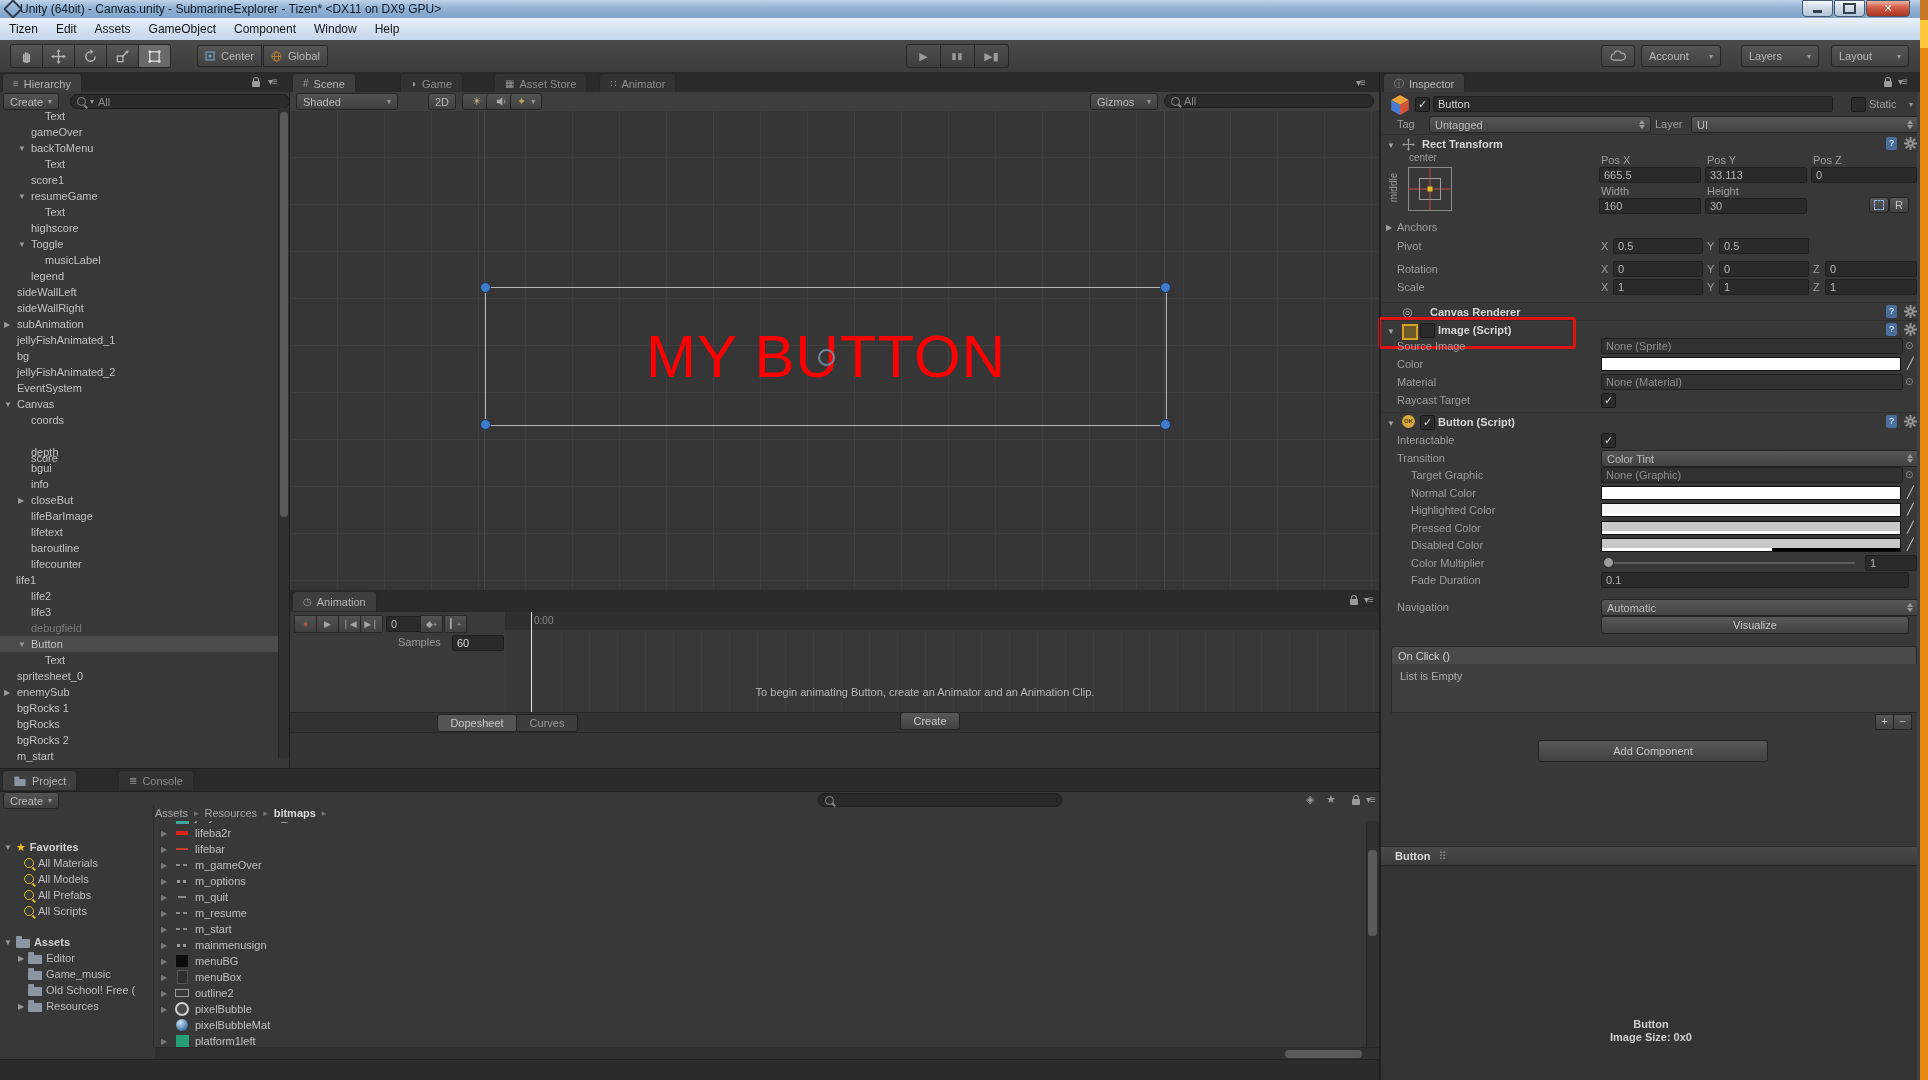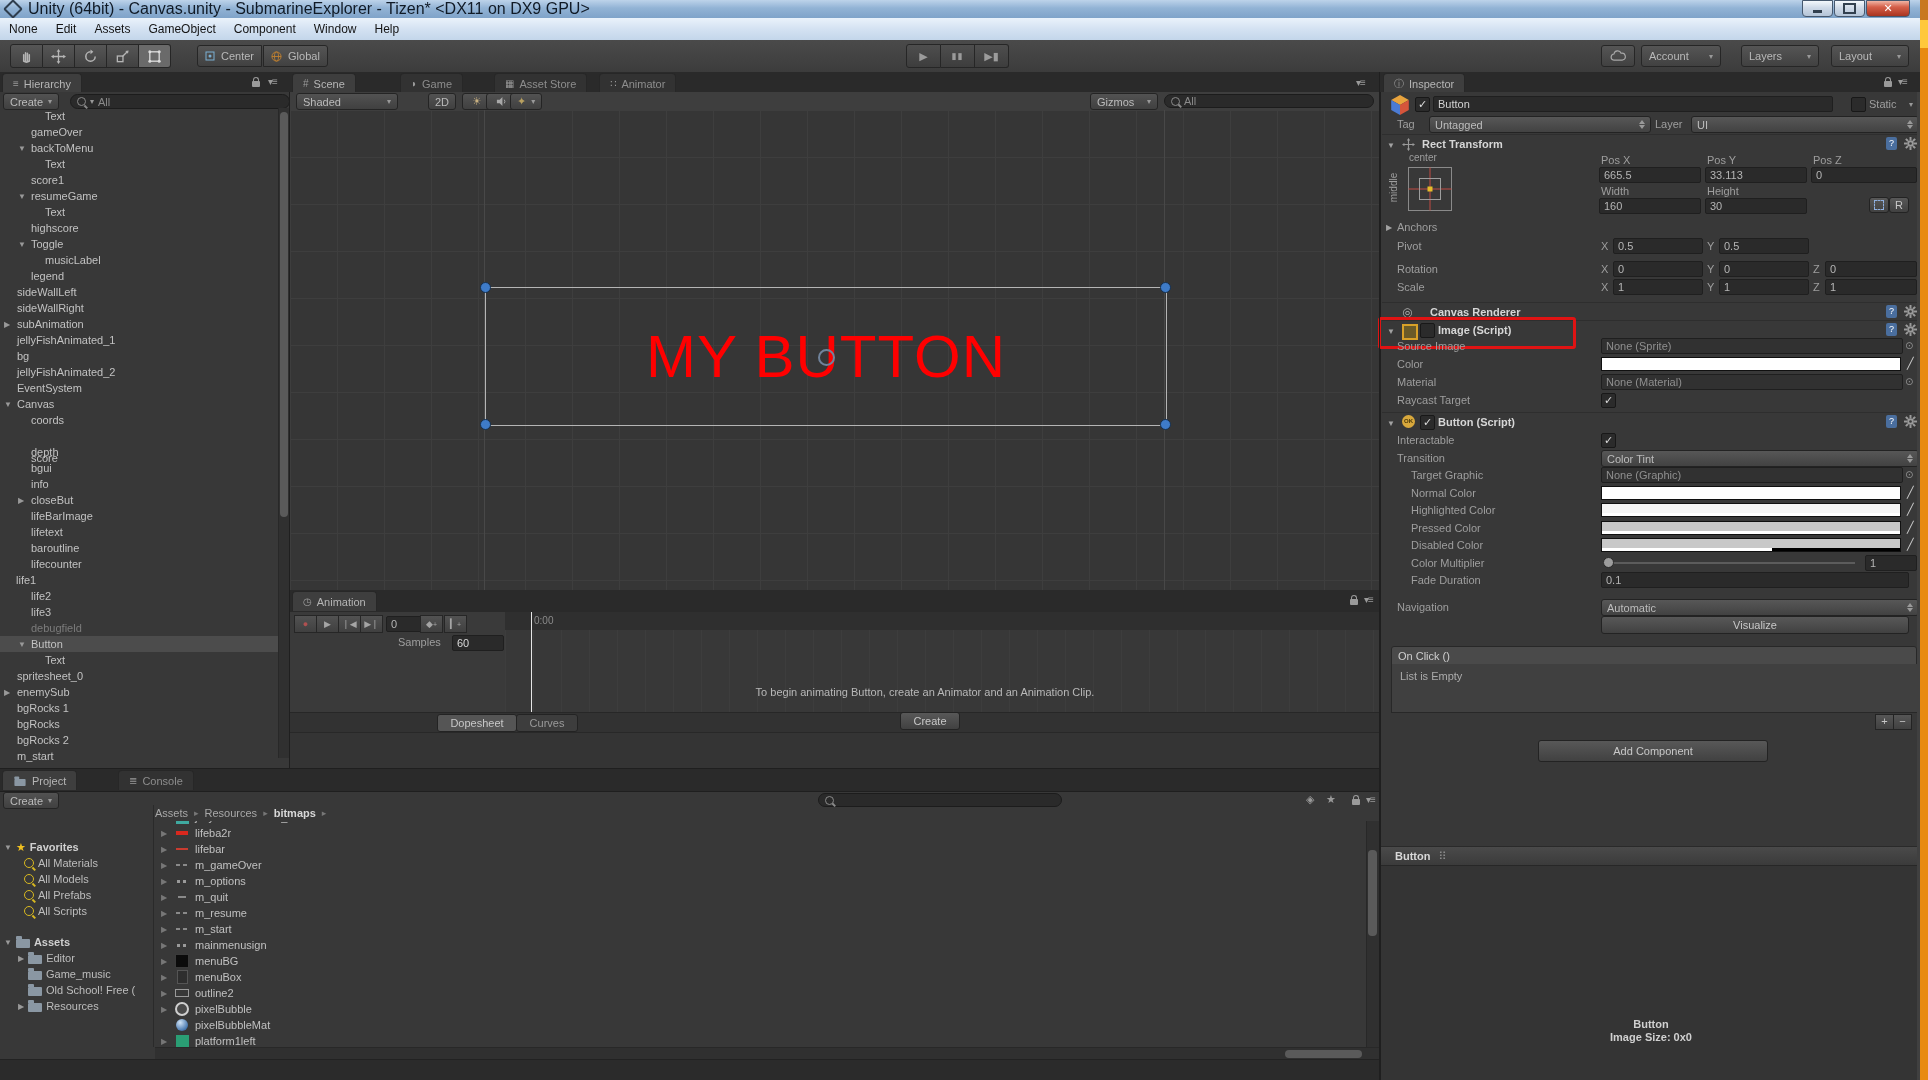--- a/index.html
+++ b/index.html
@@ -2,21 +2,21 @@
 <html><head>
 <meta charset="utf-8">
 <style>
   html,body{margin:0;padding:0;background:#1b1b1b;}
   #root{position:relative;width:1928px;height:1080px;overflow:hidden;background:#383838;
         font-family:"Liberation Sans","DejaVu Sans",sans-serif;font-size:11px;color:#c0c0c0;
         -webkit-font-smoothing:antialiased;}
   .abs{position:absolute;}
   
   #titlebar{left:0;top:0;width:1920px;height:18px;background:linear-gradient(#bdd3ea,#92b3d5 45%,#7fa3c9);display:flex;align-items:center;}
-  #title-text{color:#101a26;font-size:16px;margin-left:8px;white-space:nowrap;}
+  #title-text{color:#101a26;font-size:12px;margin-left:0;white-space:nowrap;}
   #unity-logo{width:10px;height:10px;border:2px solid #2f3e4e;transform:rotate(45deg);margin-left:6px;border-radius:2px;}
   #winbtns{position:absolute;right:10px;top:0;display:flex;gap:1px;}
   .wbtn{width:29px;height:15px;border:1px solid #46586e;border-radius:0 0 4px 4px;background:linear-gradient(#f4f8fc,#cfdae8 45%,#b4c4d7);display:flex;align-items:center;justify-content:center;color:#32404f;}
   .wbtn.close{width:42px;background:linear-gradient(#f0b5a5,#d5604a 40%,#a93420);color:#fff;font-weight:bold;}
   .minbar{width:9px;height:3px;background:#32404f;margin-top:5px;}
   .maxbox{width:9px;height:7px;border:2px solid #32404f;}
   #menubar{left:0;top:18px;width:1920px;height:22px;background:linear-gradient(#eaf2fb,#d4e2f2 50%,#c3d6ea);display:flex;align-items:center;border-bottom:1px solid #9ab0c8;}
   .menu-item{color:#141414;font-size:12px;padding:0 9px;}
   
   #toolbar{left:0;top:40px;width:1920px;height:32px;background:linear-gradient(#4a4a4a,#3c3c3c);border-bottom:1px solid #232323;}
@@ -150,21 +150,21 @@
           <div class="minbar"></div>
         </div>
       <div class="wbtn">
           <div class="maxbox"></div>
         </div>
       <div class="wbtn close">✕</div>
     </div>
   </div>
 
   <div class="abs" id="menubar">
-      <span class="menu-item">None</span>
+      <span class="menu-item">Tizen</span>
       <span class="menu-item">Edit</span>
       <span class="menu-item">Assets</span>
       <span class="menu-item">GameObject</span>
       <span class="menu-item">Component</span>
       <span class="menu-item">Window</span>
       <span class="menu-item">Help</span>
     </div>
 
   <div class="abs" id="toolbar">
     <div class="tgroup" style="left:10px;top:4px;">

